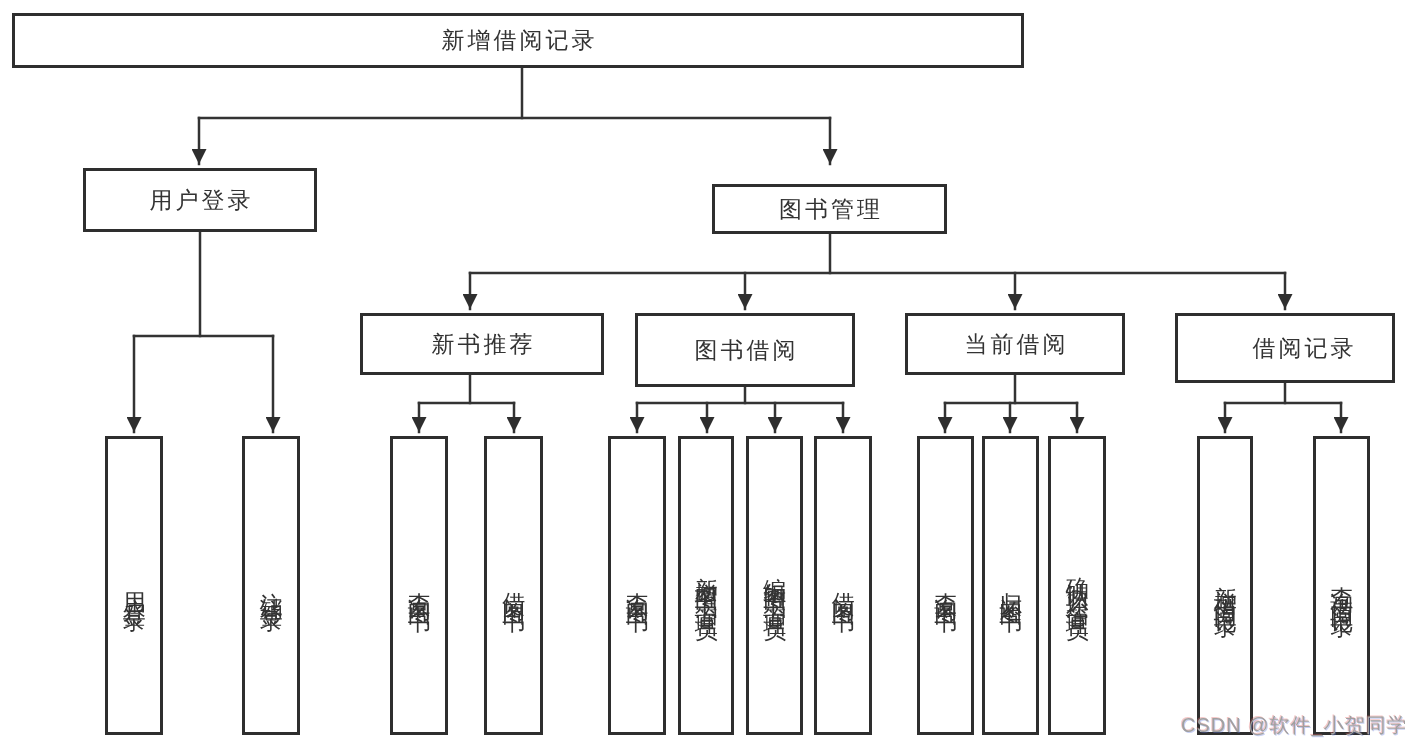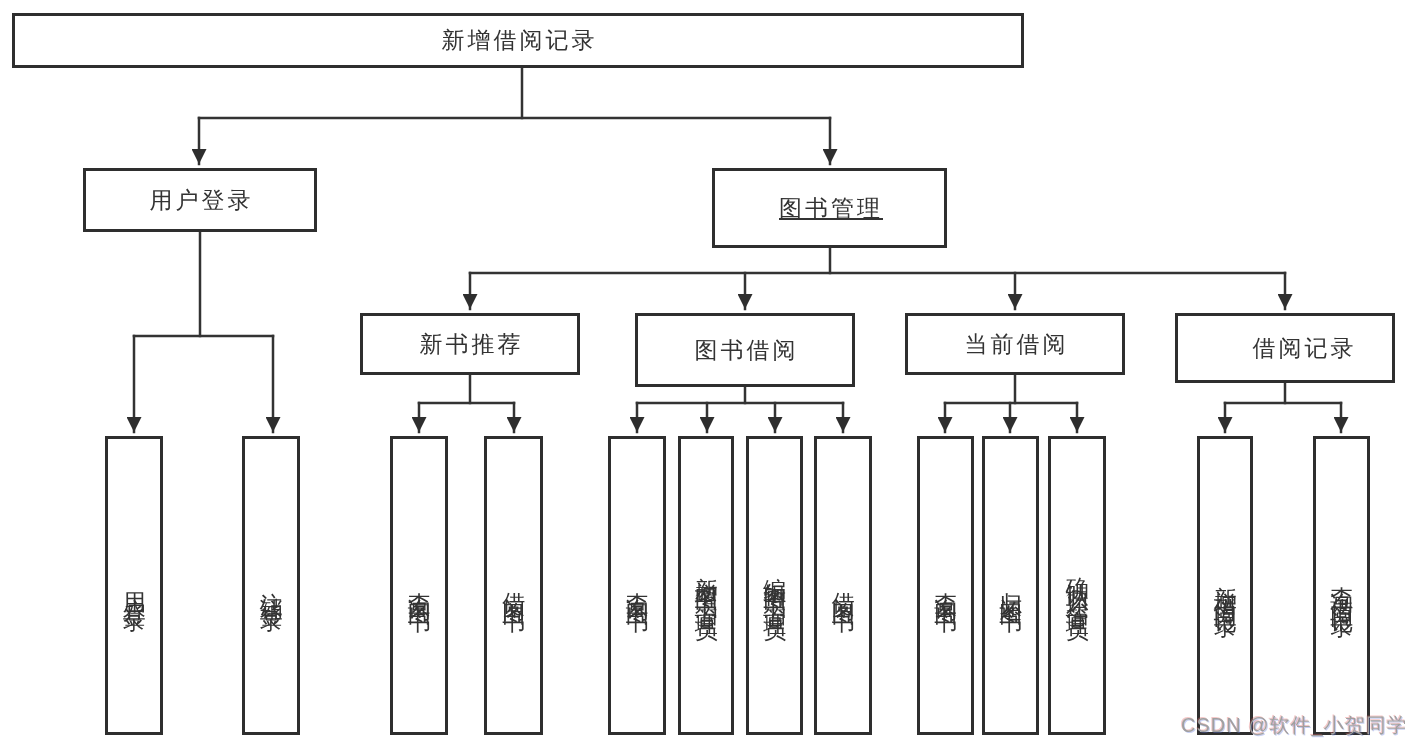--- a/index.html
+++ b/index.html
@@ -96,25 +96,25 @@
     </g>
   </svg>
 
   <div class="node hbox" style="left:12px;top:13px;width:1012px;height:55px;">
     <span>新增借阅记录</span>
   </div>
 
   <div class="node hbox" style="left:83px;top:168px;width:234px;height:64px;">
     <span>用户登录</span>
   </div>
-  <div class="node hbox" style="left:712px;top:168px;width:235px;height:80px;text-decoration:underline;">
+  <div class="node hbox" style="left:712px;top:184px;width:235px;height:50px;">
     <span>图书管理</span>
   </div>
 
-  <div class="node hbox" style="left:360px;top:313px;width:220px;height:62px;">
+  <div class="node hbox" style="left:360px;top:313px;width:244px;height:62px;">
     <span>新书推荐</span>
   </div>
   <div class="node hbox" style="left:635px;top:313px;width:220px;height:74px;">
     <span>图书借阅</span>
   </div>
   <div class="node hbox" style="left:905px;top:313px;width:220px;height:62px;font-family:Liberation Serif, serif;">
     <span>当前借阅</span>
   </div>
   <div class="node hbox" style="left:1175px;top:313px;width:220px;height:70px;padding-left:36px;">
     <span>借阅记录</span>

